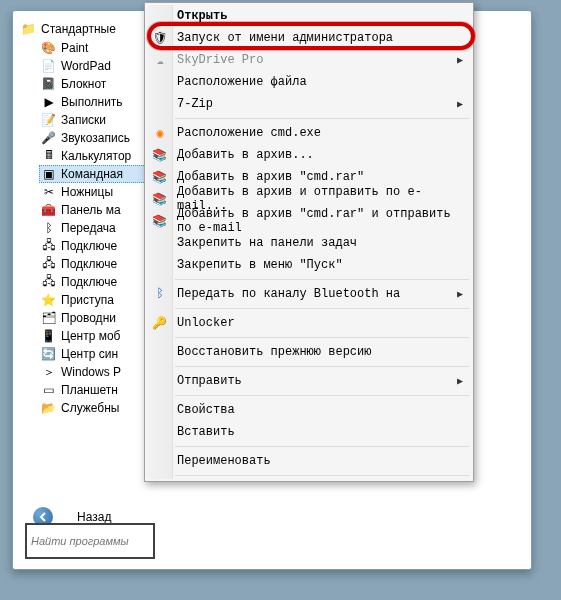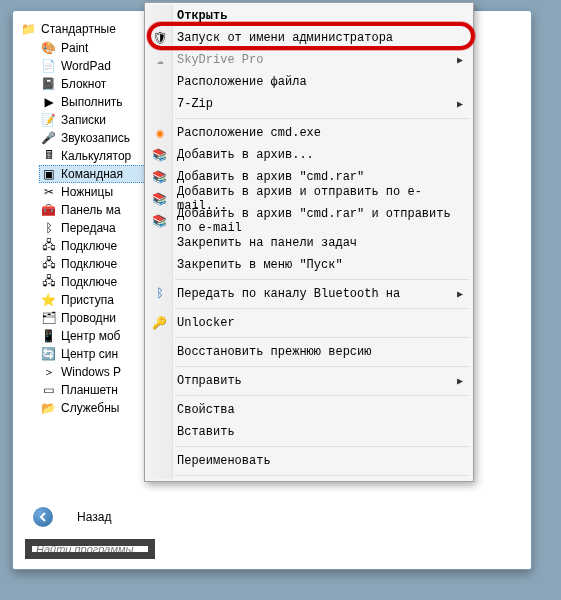--- a/index.html
+++ b/index.html
@@ -62,22 +62,22 @@
   }
   .back-arrow {
     width: 20px; height: 20px; border-radius: 50%;
     background: radial-gradient(circle at 30% 30%, #6fa8dc, #2e6da4);
     display: flex; align-items: center; justify-content: center;
     color: #fff;
   }
   .search-box {
     position: absolute;
     left: 12px; bottom: 10px;
-    width: 130px; height: 20px;
-    border: 7px solid #404040;
+    width: 130px; height: 36px;
+    border: 2px solid #404040;
     font-size: 11px;
     font-style: italic;
     color: #777;
     padding: 0 4px;
     background: #fff;
   }
 
   
   .ctx {
     position: absolute;

